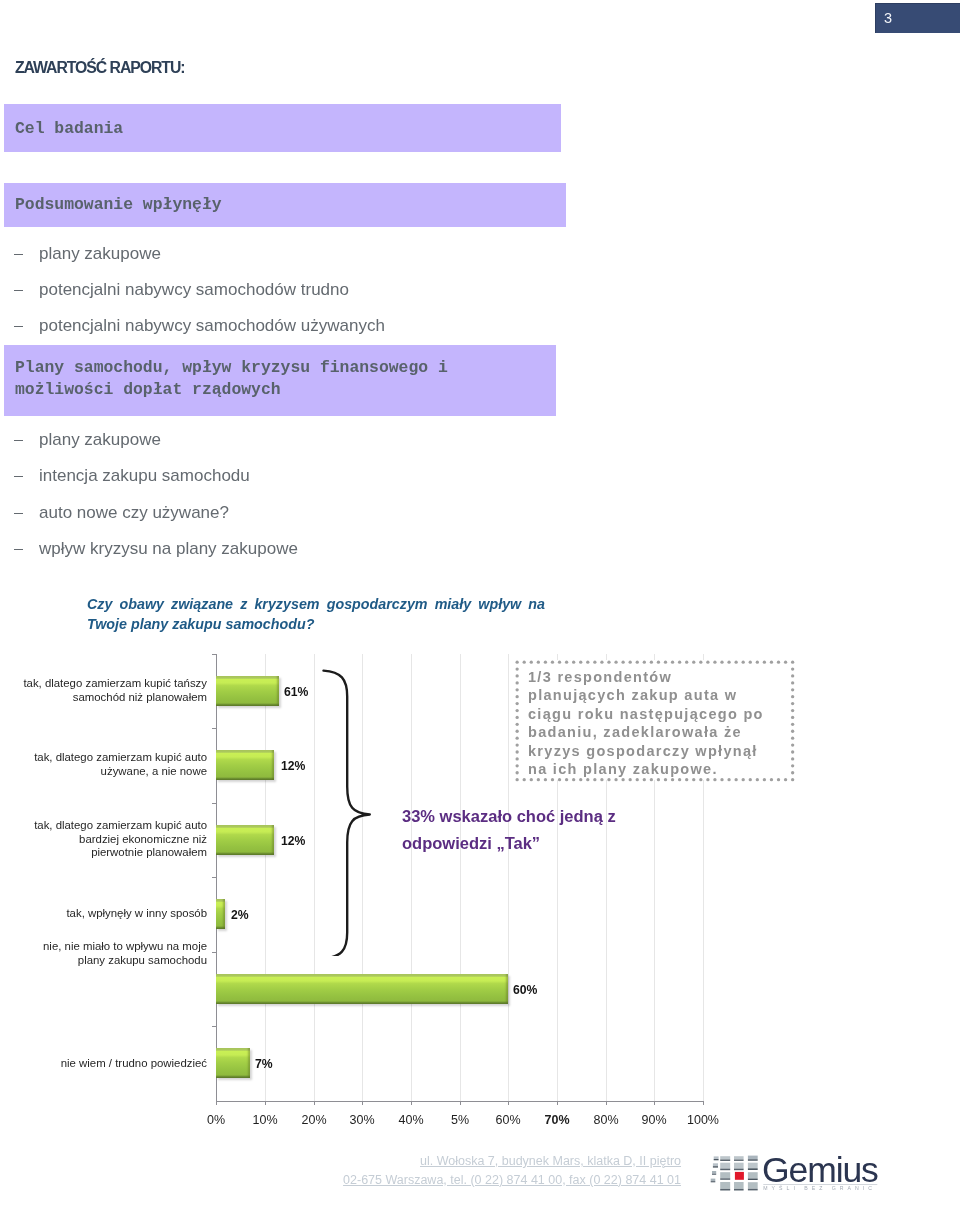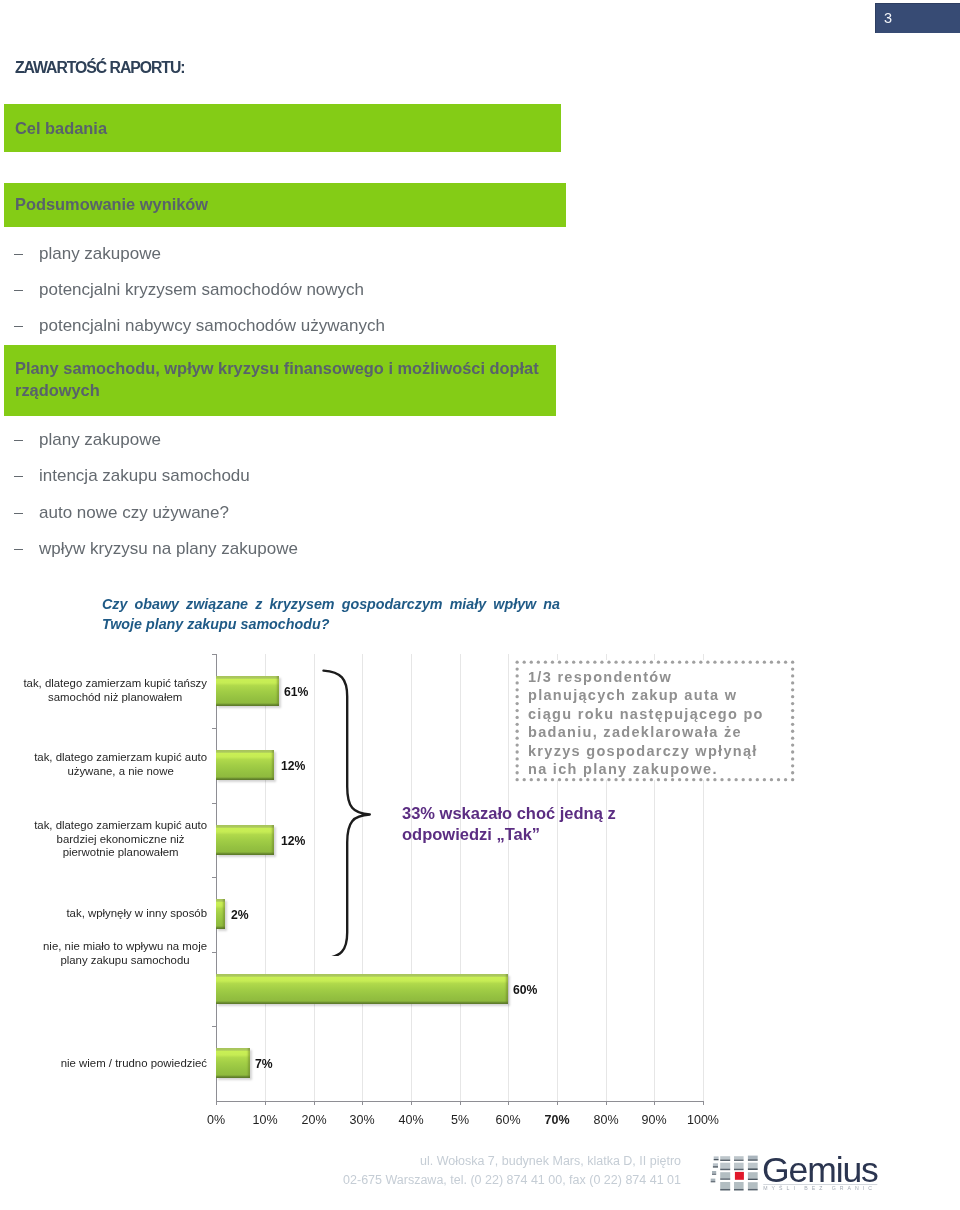--- a/index.html
+++ b/index.html
@@ -13,21 +13,21 @@
   .pagenum{position:absolute;left:875px;top:3px;width:85px;height:30px;
            background:#374b74;color:#f3f5f9;font-size:14.5px;line-height:29px;
            padding-left:8px;box-sizing:border-box;
            border-left:1px solid #2d3e61;border-top:1px solid #2d3e61;}
 
   
   .maintitle{position:absolute;left:15px;top:59px;font-size:15.8px;font-weight:bold;
              color:#2e4057;letter-spacing:-1.05px;}
 
   
-  .secbar{position:absolute;left:4px;background:#84cc16;box-sizing:border-box;}
+  .secbar{position:absolute;left:4px;background:#c4b5fd;box-sizing:border-box;font-family:Liberation Mono, monospace;}
   .secbar span{position:absolute;left:11px;font-size:16.4px;font-weight:bold;color:#58626b;}
 
   
   .bullet{position:absolute;font-size:17px;color:#646a70;white-space:nowrap;}
   .bullet .dash{position:absolute;left:0;top:50%;width:9.2px;height:1.6px;background:#646a70;}
   .bullet .btxt{position:absolute;left:25px;top:50%;transform:translateY(-50%);}
 
   
   .question{position:absolute;font-size:14.3px;font-weight:bold;font-style:italic;
             color:#1f5a86;line-height:20.4px;text-align:justify;}
@@ -36,60 +36,60 @@
   .chart{position:absolute;left:0;top:0;width:960px;height:1210px;}
   .gridline{position:absolute;width:1px;background:#e6e6e6;}
   .axisline{position:absolute;width:1px;background:#8e8e94;}
   .tick{position:absolute;width:4px;height:1px;background:#8e8e94;}
   .bar{position:absolute;box-sizing:border-box;
        background:linear-gradient(to bottom,#aac75d 0%,#aac75d 7%,#c9ef55 11%,#c6ec54 23%,#b0d94b 32%,#a2ce46 50%,#95c241 73%,#8fba3e 90%,#5f7e2b 97%,#5f7e2b 100%);
        box-shadow:2px 2px 2px rgba(0,0,0,0.17),
                   inset -3px 0 2px -1px rgba(90,110,35,0.42);}
   .barval{position:absolute;font-size:12.2px;font-weight:bold;color:#141414;}
   .catlabel{position:absolute;text-align:right;font-size:11.4px;color:#262626;line-height:13.6px;}
-  .catlabel > span{display:inline-block;text-align:center;}
+  .catlabel > span{display:inline-block;}
   .xlabel{position:absolute;font-size:12.5px;color:#1f1f1f;text-align:center;}
 
   
   .callout{position:absolute;box-sizing:border-box;background:#ffffff;
            color:#909090;font-size:14.5px;font-weight:bold;line-height:18.4px;
            letter-spacing:1.3px;padding:8px 0 0 12px;}
 
 
   
-  .purple{position:absolute;color:#5b2d82;font-size:16.5px;font-weight:bold;line-height:21px;}
+  .purple{position:absolute;color:#5b2d82;font-size:16.5px;font-weight:bold;line-height:27px;}
 
   
   .footer{position:absolute;text-align:right;color:#c5cdd5;font-size:12.5px;line-height:18.5px;}
   .logo{position:absolute;}
 </style>
 </head>
 <body>
 
 <div class="page">
 
   <div class="pagenum">3</div>
 
   <div class="maintitle">ZAWARTOŚĆ RAPORTU:</div>
 
   <div class="secbar" style="left:4px;top:104px;width:557px;height:48px;">
     <span style="top:15px;">Cel badania</span>
   </div>
 
   <div class="secbar" style="left:4px;top:183px;width:562px;height:44px;">
-    <span style="top:12px;">Podsumowanie wyników</span>
+    <span style="top:12px;">Podsumowanie wpłynęły</span>
   </div>
 
   <div class="bullet" style="left:14px;top:245px;height:17px;">
     <span class="dash"></span>
     <span class="btxt">plany zakupowe</span>
   </div>
   <div class="bullet" style="left:14px;top:281px;height:17px;">
     <span class="dash"></span>
-    <span class="btxt">potencjalni kryzysem samochodów nowych</span>
+    <span class="btxt">potencjalni nabywcy samochodów trudno</span>
   </div>
   <div class="bullet" style="left:14px;top:317px;height:17px;">
     <span class="dash"></span>
     <span class="btxt">potencjalni nabywcy samochodów używanych</span>
   </div>
 
   <div class="secbar" style="left:4px;top:345px;width:552px;height:71px;">
     <span style="top:12px;width:530px;line-height:22px;">Plany samochodu, wpływ kryzysu finansowego i możliwości dopłat rządowych</span>
   </div>
 
@@ -103,21 +103,21 @@
   </div>
   <div class="bullet" style="left:14px;top:504px;height:17px;">
     <span class="dash"></span>
     <span class="btxt">auto nowe czy używane?</span>
   </div>
   <div class="bullet" style="left:14px;top:540px;height:17px;">
     <span class="dash"></span>
     <span class="btxt">wpływ kryzysu na plany zakupowe</span>
   </div>
 
-  <div class="question" style="left:87px;top:594px;width:458px;margin-left:15px;">Czy obawy związane z kryzysem gospodarczym miały wpływ na Twoje plany zakupu samochodu?</div>
+  <div class="question" style="left:87px;top:594px;width:458px;">Czy obawy związane z kryzysem gospodarczym miały wpływ na Twoje plany zakupu samochodu?</div>
 
   <div class="chart">
 
     <div class="gridline" style="left:265px;top:654px;height:447px;"></div>
     <div class="gridline" style="left:314px;top:654px;height:447px;"></div>
     <div class="gridline" style="left:362px;top:654px;height:447px;"></div>
     <div class="gridline" style="left:411px;top:654px;height:447px;"></div>
     <div class="gridline" style="left:460px;top:654px;height:447px;"></div>
     <div class="gridline" style="left:508px;top:654px;height:447px;"></div>
     <div class="gridline" style="left:557px;top:654px;height:447px;"></div>
@@ -343,18 +343,18 @@
         <rect x="39.9" y="28.5" width="9.8" height="1.5" fill="#4b5660"></rect>
         <rect x="39.9" y="32.2" width="9.8" height="6.6" fill="#b3bec2"></rect>
         <rect x="39.9" y="38.8" width="9.8" height="1.6" fill="#59646e"></rect>
       </g>
       <text x="54.0" y="32" font-family="Liberation Sans, sans-serif" font-size="35.5" fill="#2b3550" letter-spacing="-1.1">Gemius</text>
       <rect x="55.3" y="34.2" width="114" height="0.7" fill="#c0c6cd"></rect>
       <text x="55.3" y="39.9" font-family="Liberation Sans, sans-serif" font-size="5.2" fill="#a4abb5" letter-spacing="4.0">MYŚLI BEZ GRANIC</text>
     </svg>
   </div>
 
-  <div class="footer" style="left:330px;top:1152px;width:351px;">
+  <div class="footer" style="left:330px;top:1152px;width:351px;text-decoration:underline;">
     <div>ul. Wołoska 7, budynek Mars, klatka D, II piętro</div>
     <div>02-675 Warszawa, tel. (0 22) 874 41 00, fax (0 22) 874 41 01</div>
   </div>
 
 </div>
 
 </body></html>

